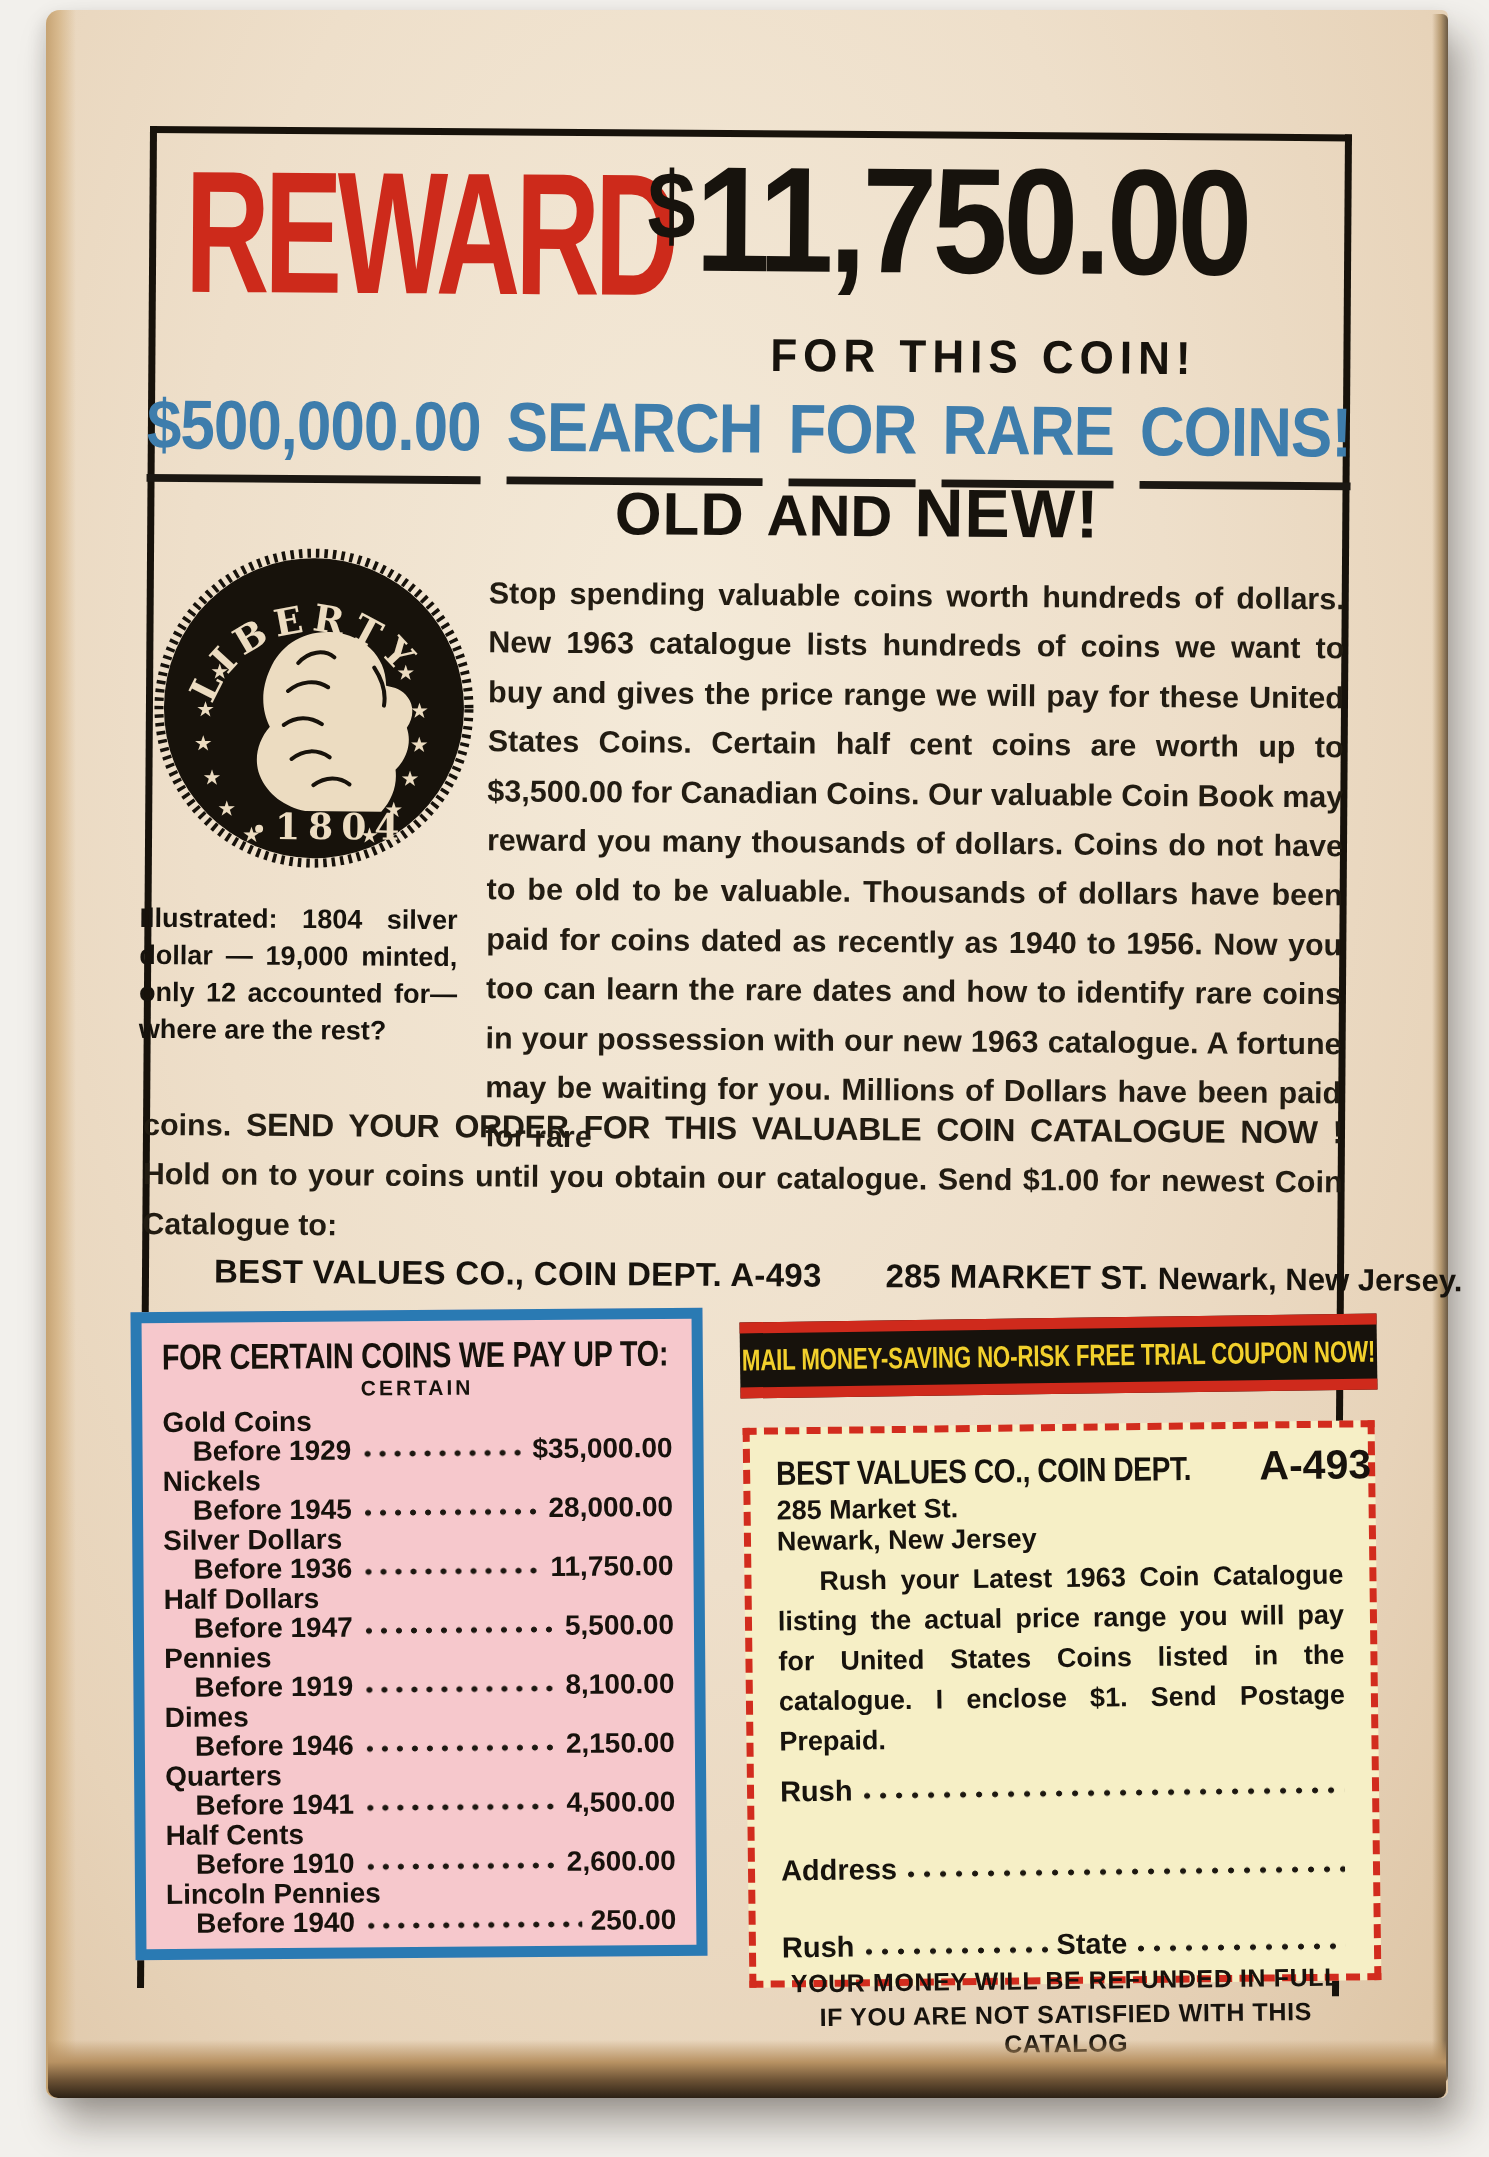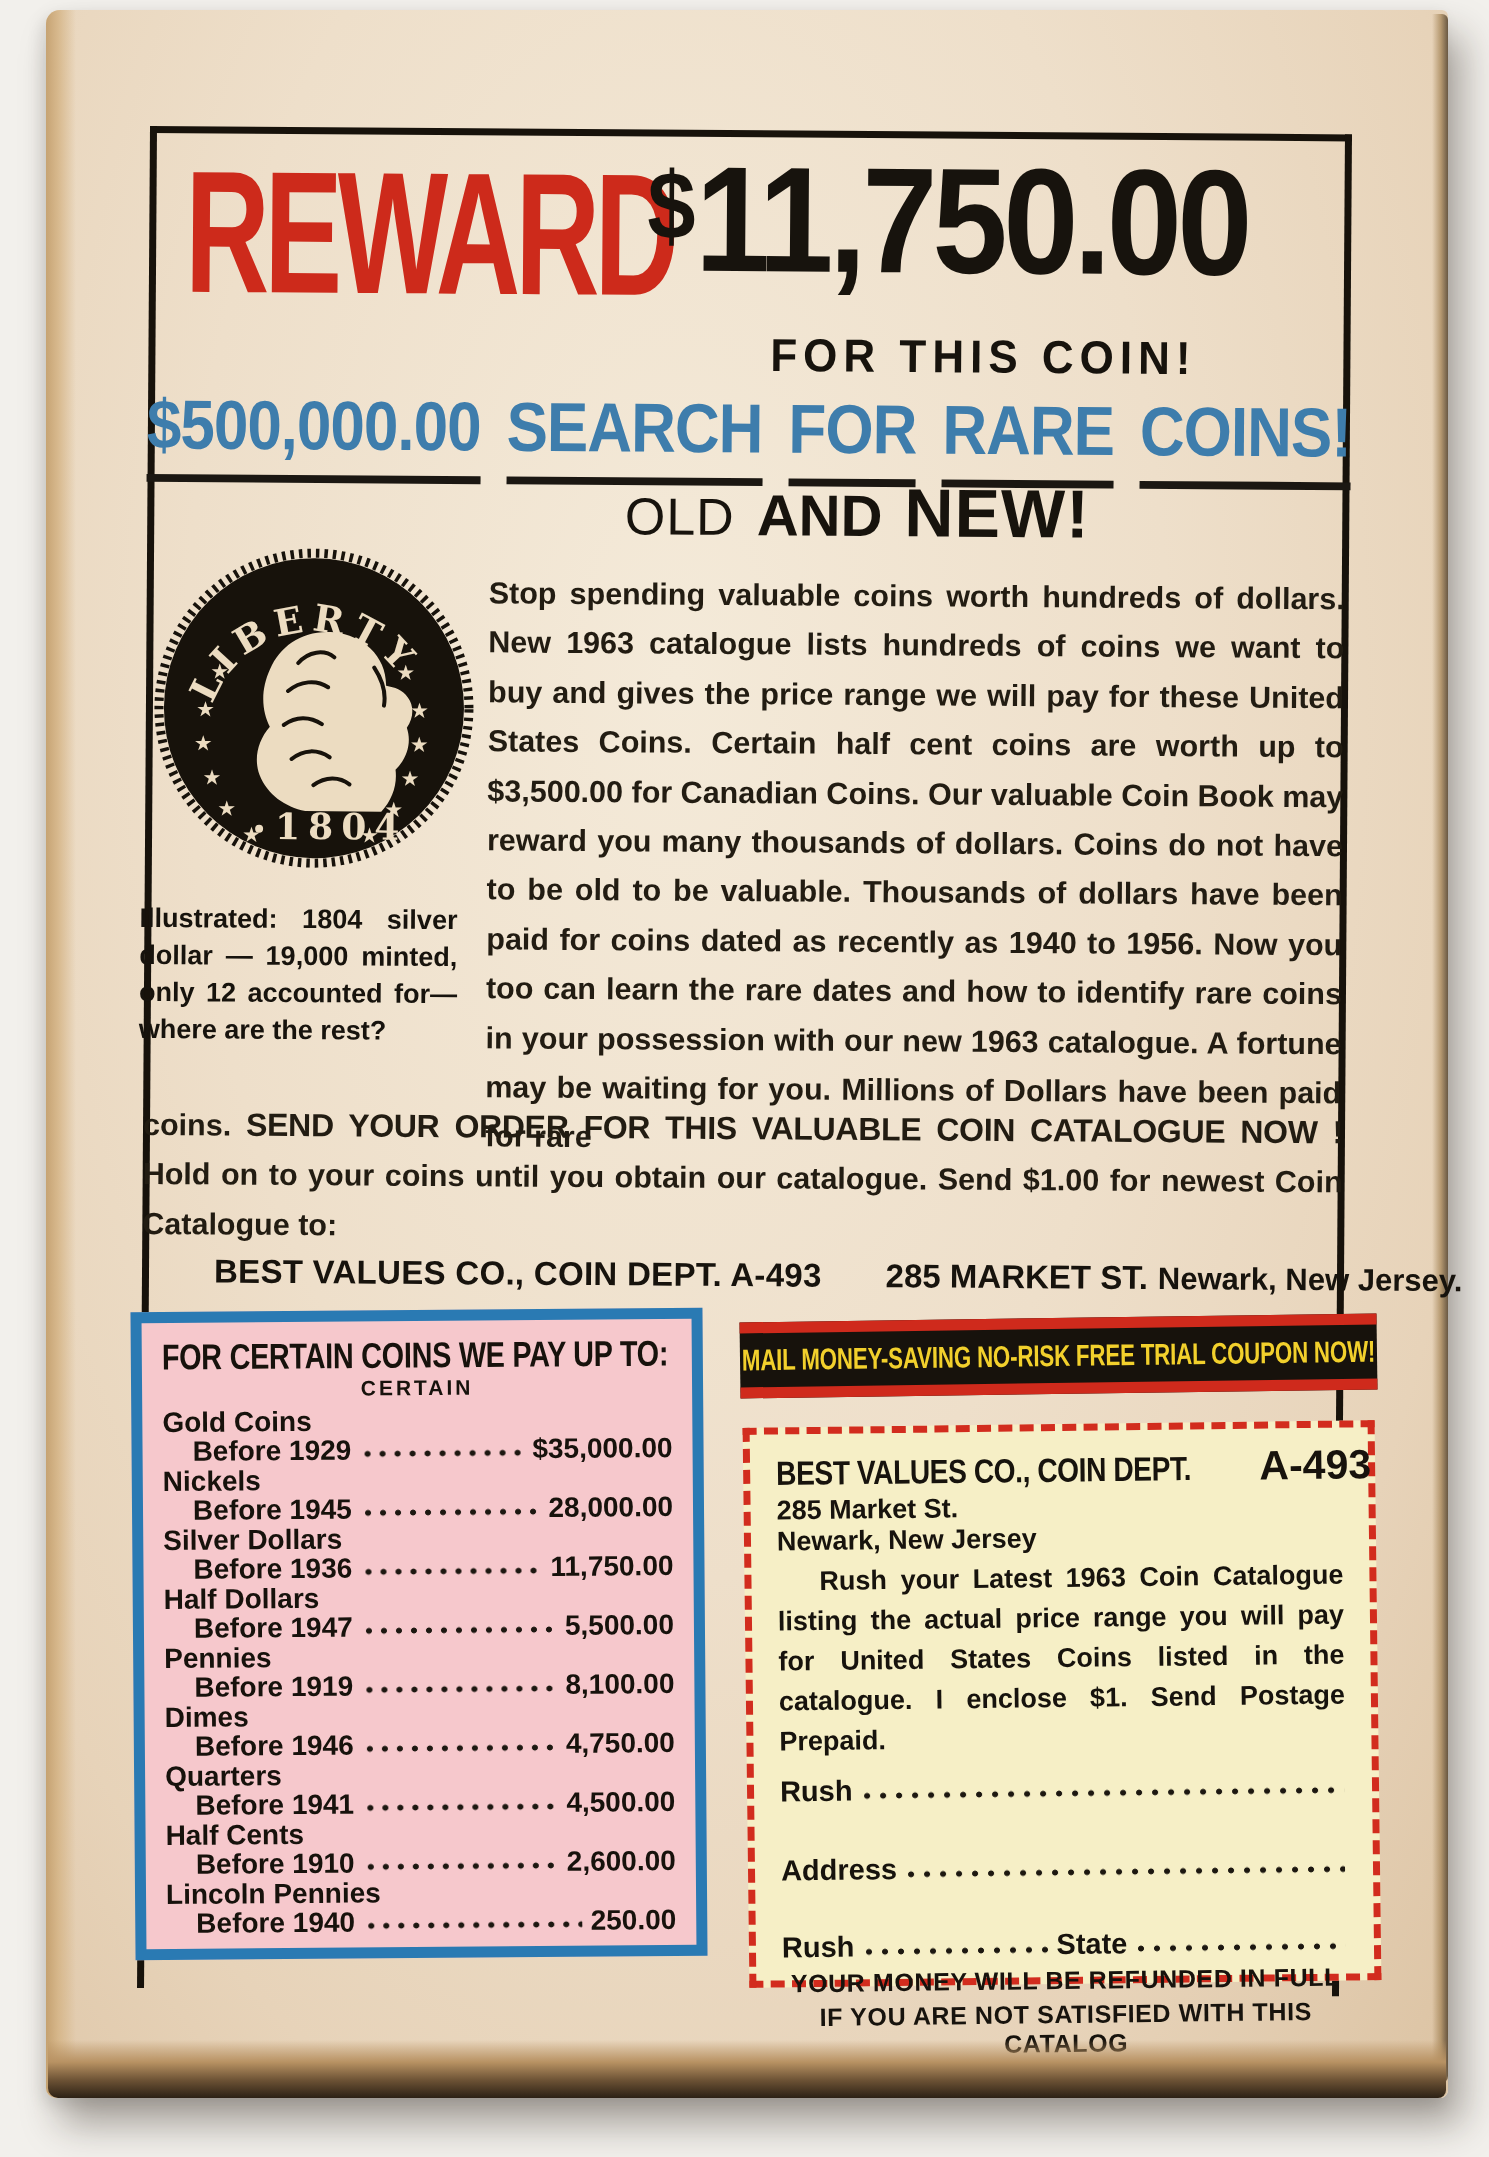--- a/index.html
+++ b/index.html
@@ -31,21 +31,21 @@
   .amount .dollar{font-size:96px;line-height:96px;vertical-align:top;position:relative;top:14px;}
   .amount .value{font-size:150px;line-height:150px;letter-spacing:-5px;}
   .forcoin{position:absolute;left:660px;top:326px;width:650px;text-align:center;font-size:44px;
     font-weight:bold;color:#17130d;letter-spacing:6px;white-space:nowrap;transform:scaleY(1.05);}
   .searchline{position:absolute;left:150px;top:390px;width:1202px;display:flex;justify-content:center;
     gap:26px;color:#3e7dac;white-space:nowrap;}
   .searchline .w{font-size:62px;line-height:62px;font-weight:bold;letter-spacing:-1px;
     transform:scaleY(1.12);transform-origin:top;border-bottom:7px solid #1b1712;padding-bottom:13px;}
   .oldnew{position:absolute;left:470px;top:468px;width:780px;display:flex;justify-content:center;
     align-items:baseline;gap:22px;color:#17130d;}
-  .oldnew .big{font-size:52px;font-weight:normal;letter-spacing:1px;}
+  .oldnew .big{font-size:60px;font-weight:bold;letter-spacing:1px;}
   .oldnew .small{font-size:58px;font-weight:bold;}
   .oldnew .big2{font-size:68px;font-weight:bold;letter-spacing:1px;}
   
   .coin{position:absolute;left:152px;top:538px;width:332px;height:336px;}
   .caption{position:absolute;left:145px;top:900px;width:318px;font-size:27px;font-weight:700;
     line-height:37px;color:#17130d;}
   .caption .just{text-align:justify;text-align-last:justify;}
   
   .para{position:absolute;left:492px;top:566px;width:856px;font-size:30.5px;font-weight:600;
     line-height:49.4px;text-align:justify;color:#221c12;margin:0;}
@@ -222,21 +222,21 @@
             <span class="before">Before 1919</span>
             <span class="dots"></span>
             <span class="val">8,100.00</span>
           </div>
       </div>
       <div class="payrow">
         <div class="cat">Dimes</div>
         <div class="vrow">
             <span class="before">Before 1946</span>
             <span class="dots"></span>
-            <span class="val">4,750.00</span>
+            <span class="val">2,150.00</span>
           </div>
       </div>
       <div class="payrow">
         <div class="cat">Quarters</div>
         <div class="vrow">
             <span class="before">Before 1941</span>
             <span class="dots"></span>
             <span class="val">4,500.00</span>
           </div>
       </div>

